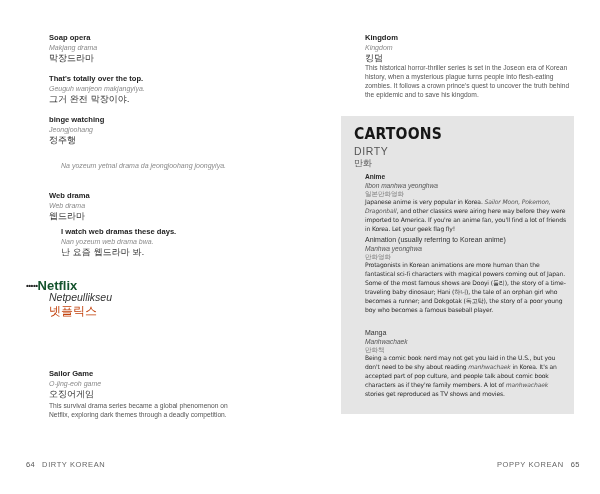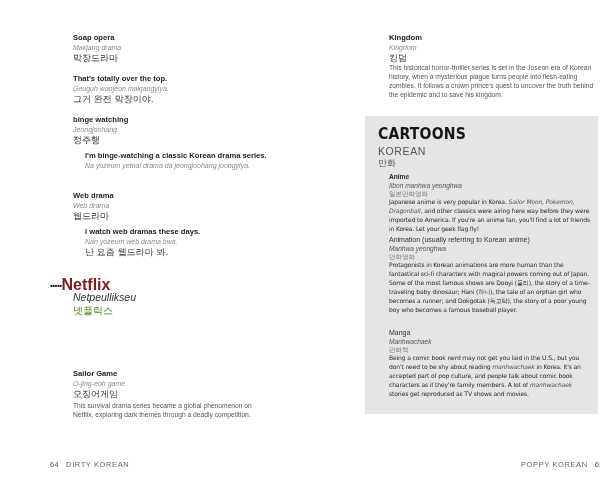--- a/index.html
+++ b/index.html
@@ -1,28 +1,28 @@
 <!DOCTYPE html>
 <html><head>
 <meta charset="utf-8">
 <style>
   html, body { margin:0; padding:0; }
   body { width:600px; height:494px; background:#ffffff; position:relative; overflow:hidden;
          font-family:"Liberation Sans", "DejaVu Sans", sans-serif; color:#1e1e1e; }
-  .page { position:absolute; top:0; height:494px;margin-left:24px; }
+  .page { position:absolute; top:0; height:494px; }
   .left { left:0; width:300px; }
   .right { left:300px; width:300px; }
   .abs { position:absolute; }
   .en { font-weight:bold; font-size:7.6px; line-height:9px; color:#1f1f1f; white-space:nowrap; }
   .rom { font-style:italic; font-size:7px; line-height:9px; color:#8a8a8a; white-space:nowrap; }
   .ko { font-size:9px; line-height:11px; color:#333; white-space:nowrap; font-family:"DejaVu Sans", sans-serif; }
   .body { font-size:6.7px; line-height:8.9px; color:#555; }
-  .netflix-title { font-weight:bold; font-size:16px; line-height:14px; color:#7f1d1d; white-space:nowrap; }
+  .netflix-title { font-weight:bold; font-size:13px; line-height:14px; color:#14532d; white-space:nowrap; }
   .netflix-rom { font-style:italic; font-size:10.5px; line-height:12px; color:#333; white-space:nowrap; }
-  .netflix-ko { font-size:10px; line-height:14px; color:#4d7c0f; font-family:"DejaVu Sans", sans-serif; }
+  .netflix-ko { font-size:12px; line-height:14px; color:#c2410c; font-family:"DejaVu Sans", sans-serif; }
   .netflix-body { font-size:8.4px; line-height:10.6px; color:#3a3a3a; text-align:justify; }
   .footer { font-size:7.5px; color:#555; white-space:nowrap; letter-spacing:0.3px; }
   .footer .run { font-weight:normal; color:#666; letter-spacing:0.6px; }
   .box { position:absolute; left:41px; top:116px; width:233px; height:298px; background:#e5e5e5; }
   .box-title { font-weight:bold; font-size:16.5px; line-height:18px; color:#161616; letter-spacing:0.2px;
                font-family:"DejaVu Sans", sans-serif; transform:scaleX(0.85); transform-origin:left; white-space:nowrap; }
   .box-sub { font-size:10.5px; line-height:12px; color:#555; letter-spacing:0.6px; white-space:nowrap; }
   .box-ko { font-size:9px; line-height:11px; color:#555; font-family:Liberation Sans, sans-serif; }
   .b-en { font-weight:bold; font-size:6.6px; line-height:8px; color:#2a2a2a; white-space:nowrap; }
   .b-en.light { font-weight:normal; font-size:7px; color:#333; }
@@ -41,21 +41,20 @@
   <div class="abs ko" style="left:49px;top:53px;">막장드라마</div>
 
   <div class="abs en" style="left:49px;top:74px;">That's totally over the top.</div>
   <div class="abs rom" style="left:49px;top:84px;">Geuguh wanjeon makjangyiya.</div>
   <div class="abs ko" style="left:49px;top:94px;">그거 완전 막장이야.</div>
 
   <div class="abs en" style="left:49px;top:115px;">binge watching</div>
   <div class="abs rom" style="left:49px;top:125px;">Jeongjoohang</div>
   <div class="abs ko" style="left:49px;top:135px;">정주행</div>
 
-  <div class="abs en" style="left:61px;top:151px;">I'm binge-watching a classic Korean drama series.</div>
   <div class="abs rom" style="left:61px;top:161px;">Na yozeum yetnal drama da jeongjoohang joongyiya.</div>
 
   <div class="abs en" style="left:49px;top:191px;">Web drama</div>
   <div class="abs rom" style="left:49px;top:201px;">Web drama</div>
   <div class="abs ko" style="left:49px;top:211px;">웹드라마</div>
 
   <div class="abs en" style="left:61px;top:227px;">I watch web dramas these days.</div>
   <div class="abs rom" style="left:61px;top:237px;">Nan yozeum web drama bwa.</div>
   <div class="abs ko" style="left:61px;top:247px;">난 요즘 웹드라마 봐.</div>
 
@@ -77,21 +76,21 @@
 
 <div class="page right">
 
   <div class="abs en" style="left:65px;top:33px;">Kingdom</div>
   <div class="abs rom" style="left:65px;top:43px;">Kingdom</div>
   <div class="abs ko" style="left:65px;top:53px;">킹덤</div>
   <div class="abs body" style="left:65px;top:64px;width:210px;">This historical horror-thriller series is set in the Joseon era of Korean history, when a mysterious plague turns people into flesh-eating zombies. It follows a crown prince's quest to uncover the truth behind the epidemic and to save his kingdom.</div>
 
   <div class="box">
     <div class="abs box-title" style="left:13px;top:9px;">CARTOONS</div>
-    <div class="abs box-sub" style="left:13px;top:29px;">KOREAN</div>
+    <div class="abs box-sub" style="left:13px;top:29px;">DIRTY</div>
     <div class="abs box-ko" style="left:13px;top:42px;">만화</div>
 
     <div class="abs b-en" style="left:24px;top:57px;">Anime</div>
     <div class="abs b-rom" style="left:24px;top:66px;">Ilbon manhwa yeonghwa</div>
     <div class="abs b-ko" style="left:24px;top:74px;">일본만화영화</div>
     <div class="abs b-body" style="left:24px;top:82px;width:202px;"><span>Japanese anime is very popular in Korea. </span><i>Sailor Moon, Pokemon, Dragonball</i><span>, and other classics were airing here way before they were imported to America. If you're an anime fan, you'll find a lot of friends in Korea. Let your geek flag fly!</span></div>
 
     <div class="abs b-en light" style="left:24px;top:120px;">Animation (usually referring to Korean anime)</div>
     <div class="abs b-rom" style="left:24px;top:129px;">Manhwa yeonghwa</div>
     <div class="abs b-ko" style="left:24px;top:137px;">만화영화</div>

